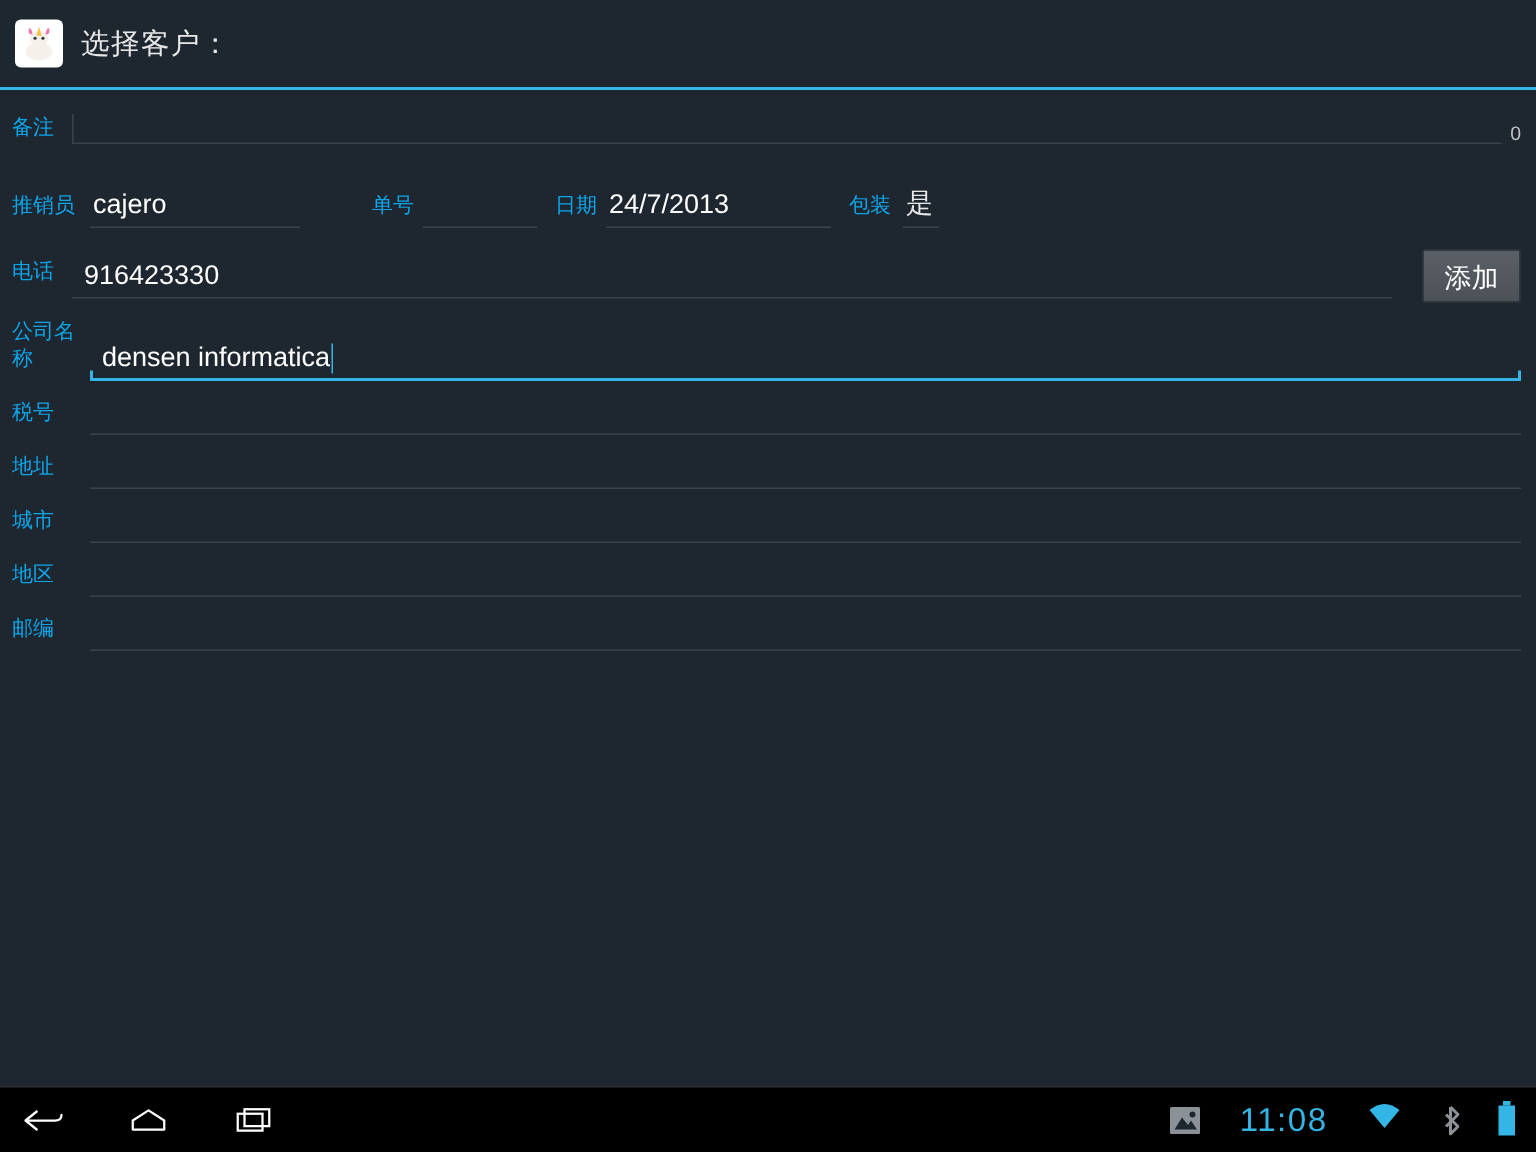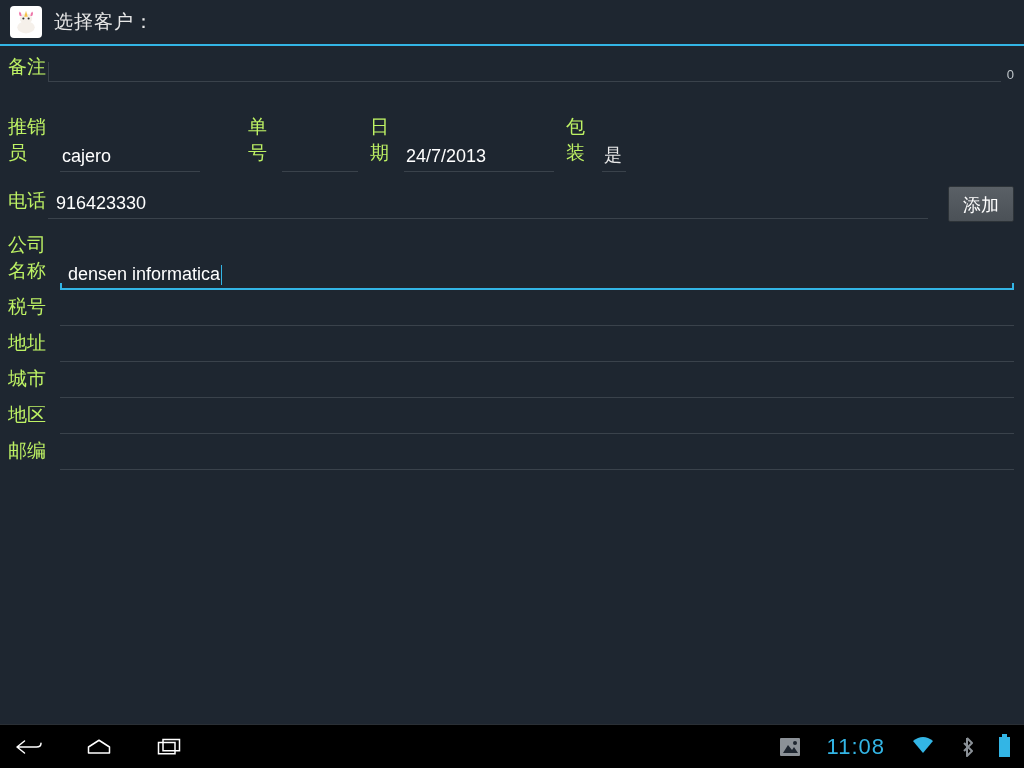--- a/index.html
+++ b/index.html
@@ -6,21 +6,21 @@
   html, body { width: 1024px; height: 768px; overflow: hidden; }
   body {
     background: #1e2630;
     font-family: "Helvetica Neue", Arial, sans-serif;
     color: #e8e8e8;
     position: relative;
   }
   .titlebar {
     display: flex;
     align-items: center;
-    height: 46px;
+    height: 60px;
     padding: 0 10px;
     border-bottom: 2px solid #33b5e5;
     background: #1e2630;
   }
   .app-icon {
     width: 32px; height: 32px;
     margin-right: 12px;
     background: #fff;
     border-radius: 4px;
     display: flex; align-items: center; justify-content: center;
@@ -29,22 +29,22 @@
   .app-icon svg { width: 28px; height: 28px; }
   .title-text { font-size: 19px; letter-spacing: 1px; }
   .form-area { padding: 6px 10px 0 8px; }
   .row {
     display: flex;
     align-items: flex-end;
     min-height: 34px;
     margin-bottom: 2px;
   }
   .lbl {
-    font-size: 19px;
-    color: #bef264;
+    font-size: 14px;
+    color: #0ea5e9;
     width: 52px;
     flex-shrink: 0;
     padding-bottom: 6px;
   }
   .lbl.narrow { width: 40px; }
   .field {
     border: none;
     border-bottom: 1px solid #3a424b;
     background: transparent;
     color: #fff;

